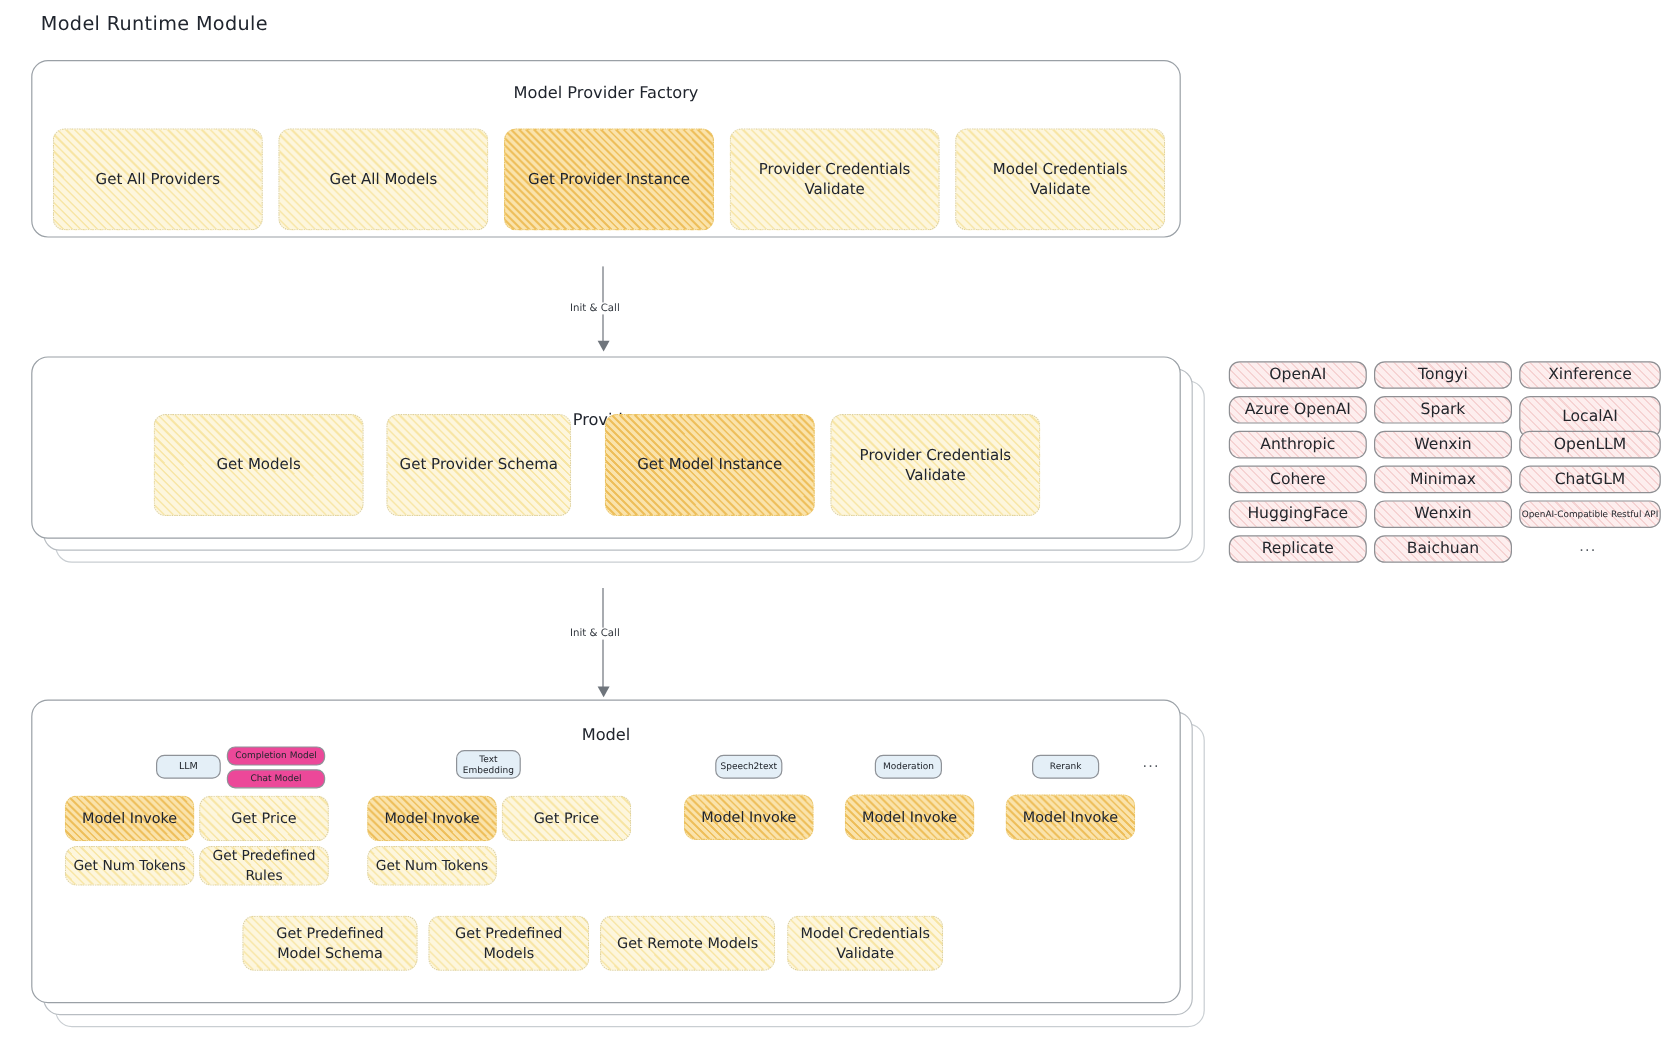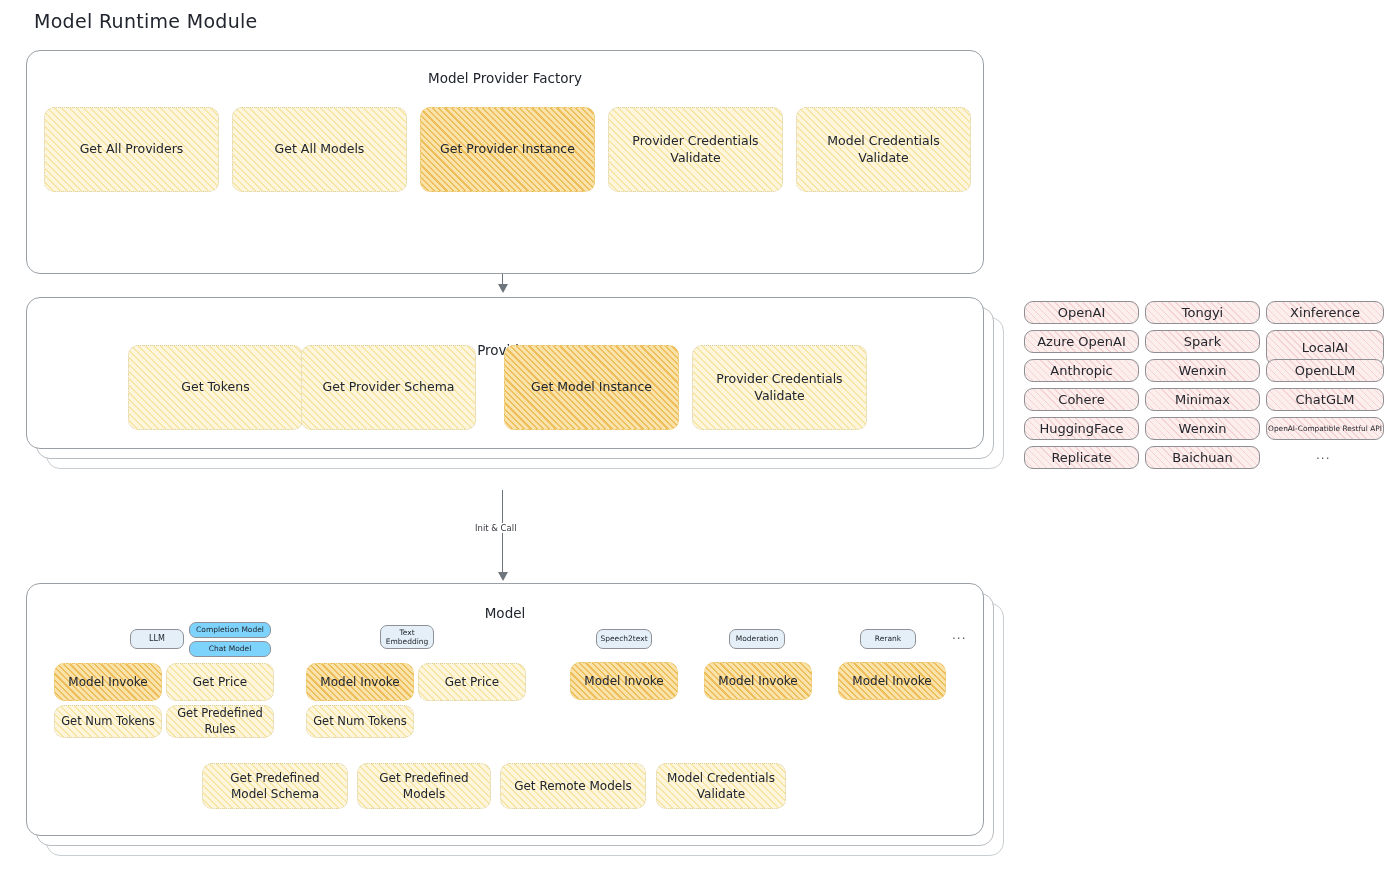--- a/index.html
+++ b/index.html
@@ -9,21 +9,21 @@
     font-family:"DejaVu Sans","Liberation Sans",sans-serif;
     color:#1f2430;
     overflow:hidden;
     position:relative;
   }
   #stage{position:relative;width:1393px;height:880px;}
 
   
   .page-title{
     position:absolute;left:34px;top:10px;
-    font-size:19px;letter-spacing:.3px;color:#20252e;
+    font-size:16px;letter-spacing:.3px;color:#20252e;
   }
 
   
   .card{position:absolute;}
   .card .sheet{
     position:absolute;left:0;top:0;width:100%;height:100%;
     border:1.3px solid #9aa0a6;border-radius:14px;background:#fff;
     box-sizing:border-box;
   }
   .card .sheet.s2{transform:translate(10px,10px);border-color:#b8bdc2;z-index:0;}
@@ -65,21 +65,21 @@
   }
 
   
   .chip{
     position:absolute;box-sizing:border-box;
     border:1.2px solid #8e9298;border-radius:7px;
     background:#e4eff7;
     display:flex;align-items:center;justify-content:center;
     text-align:center;font-size:7.5px;line-height:1.25;color:#22262d;
   }
-  .chip.plain{background:#7dd3fc;}
+  .chip.plain{background:#ec4899;}
 
   
   .arrow-line{position:absolute;width:1.4px;background:#6f757c;}
   .arrow-head{
     position:absolute;width:0;height:0;
     border-left:5px solid transparent;border-right:5px solid transparent;
     border-top:9px solid #6f757c;
   }
   .arrow-label{
     position:absolute;font-size:8.5px;color:#33383f;
@@ -89,21 +89,21 @@
     position:absolute;font-size:12px;color:#555b62;letter-spacing:1px;
   }
 </style>
 </head>
 <body>
 
 <div id="stage">
 
   <div class="page-title">Model Runtime Module</div>
 
-  <div class="card" style="left:26px;top:50px;width:958px;height:224px;">
+  <div class="card" style="left:26px;top:50px;width:958px;height:148px;">
     <div class="sheet s1"></div>
     <div class="inner">
       <div class="card-title" style="top:20px;">Model Provider Factory</div>
       <div class="node" style="left:18px;top:57px;width:175px;height:85px;font-size:12.5px;">Get All Providers</div>
       <div class="node" style="left:206px;top:57px;width:175px;height:85px;font-size:12.5px;">Get All Models</div>
       <div class="node hot" style="left:394px;top:57px;width:175px;height:85px;font-size:12.5px;padding:0 16px;">Get Provider Instance</div>
       <div class="node" style="left:582px;top:57px;width:175px;height:85px;font-size:12.5px;padding:0 14px;">Provider Credentials Validate</div>
       <div class="node" style="left:770px;top:57px;width:175px;height:85px;font-size:12.5px;padding:0 14px;">Model Credentials Validate</div>
     </div>
   </div>
@@ -111,22 +111,22 @@
   <div class="arrow-line" style="left:502px;top:222px;height:68px;"></div>
   <div class="arrow-head" style="left:498px;top:284px;"></div>
   <div class="arrow-label" style="left:472px;top:252px;">Init &amp; Call</div>
 
   <div class="card" style="left:26px;top:297px;width:958px;height:152px;">
     <div class="sheet s3"></div>
     <div class="sheet s2"></div>
     <div class="sheet s1"></div>
     <div class="inner">
       <div class="card-title" style="top:22px;margin-top:23px;">Provider</div>
-      <div class="node" style="left:102px;top:48px;width:175px;height:85px;font-size:12.5px;">Get Tokens</div>
-      <div class="node" style="left:275px;top:48px;width:175px;height:85px;font-size:12.5px;">Get Provider Schema</div>
+      <div class="node" style="left:102px;top:48px;width:175px;height:85px;font-size:12.5px;">Get Models</div>
+      <div class="node" style="left:296px;top:48px;width:154px;height:85px;font-size:12.5px;">Get Provider Schema</div>
       <div class="node hot" style="left:478px;top:48px;width:175px;height:85px;font-size:12.5px;">Get Model Instance</div>
       <div class="node" style="left:666px;top:48px;width:175px;height:85px;font-size:12.5px;padding:0 16px;">Provider Credentials Validate</div>
     </div>
   </div>
 
   <div style="position:absolute;left:1024px;top:298px;width:360px;height:180px;">
 
     <div class="pill" style="left:0px;top:3px;width:115px;height:23px;">OpenAI</div>
     <div class="pill" style="left:0px;top:32px;width:115px;height:23px;">Azure OpenAI</div>
     <div class="pill" style="left:0px;top:61px;width:115px;height:23px;">Anthropic</div>

